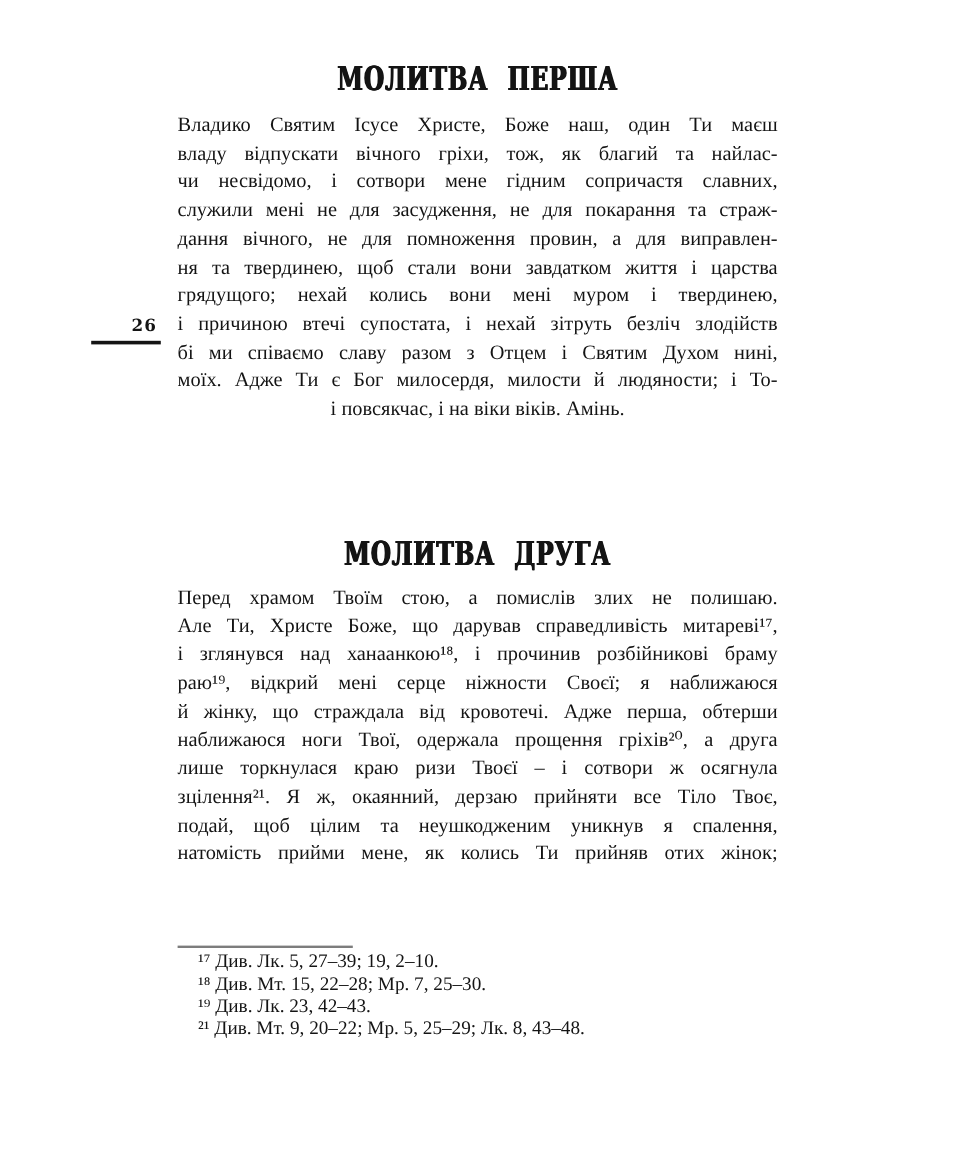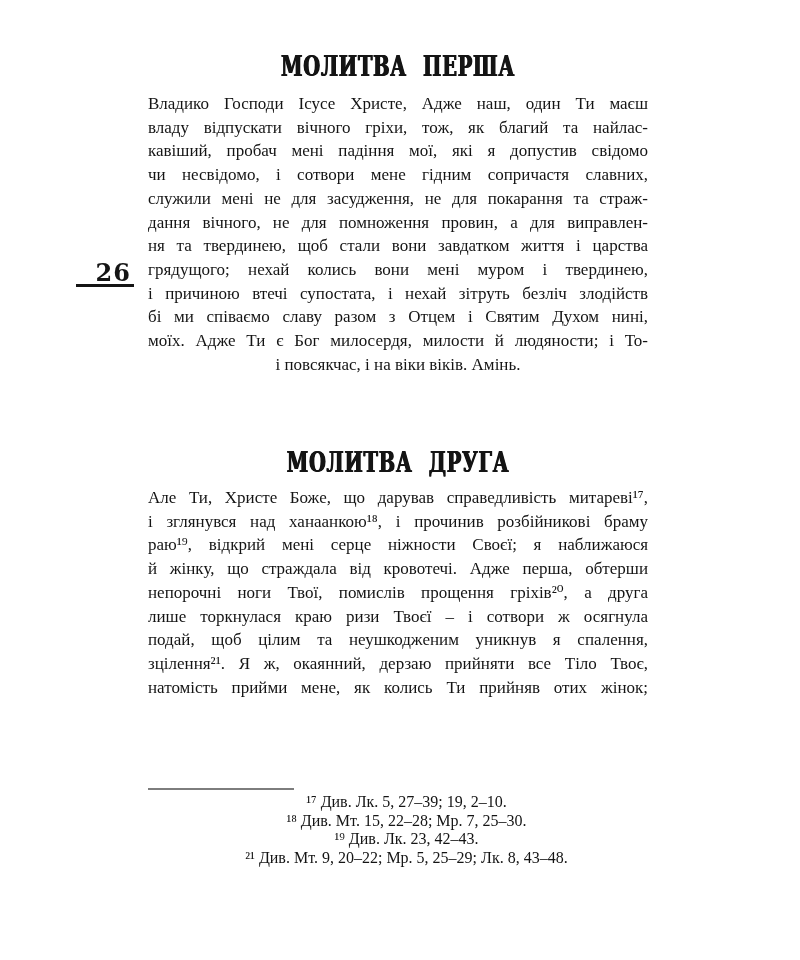--- a/index.html
+++ b/index.html
@@ -62,32 +62,32 @@
   }
   .footnotes {
     position: absolute;
     top: 793px;
     width: 100%;
     font-size: 16px;
     line-height: 18.7px;
   }
   .footnote-line {
     padding-left: 17px;
-    text-align: center;
+    text-align: left;
   }
   .pagenum-block {
     position: absolute;
     left: 76px;
     top: 263px;
     width: 58px;
   }
   .pagenum {
     font-family: "DejaVu Serif", serif;
     font-weight: 700;
-    font-size: 24px;
+    font-size: 14px;
     line-height: 19px;
     text-align: right;
     padding-right: 3px;
     letter-spacing: 1px;
   }
   .pagenum-rule {
     margin-top: 2px;
     height: 2.5px;
     background: #141414;
   }
@@ -100,45 +100,45 @@
   <div class="pagenum-block">
     <div class="pagenum">26</div>
     <div class="pagenum-rule"></div>
   </div>
 
   <div class="content">
 
     <div class="prayer-title title-first">МОЛИТВА ПЕРША</div>
 
     <div class="para para-first">
-      <div class="jline">Владико Господи Ісусе Христе, Адже наш, один Ти маєш</div>
+      <div class="jline">Владико Святим Ісусе Христе, Боже наш, один Ти маєш</div>
       <div class="jline">владу відпускати вічного гріхи, тож, як благий та найлас-</div>
-      <div class="jline">кавіший, пробач мені падіння мої, які я допустив свідомо</div>
       <div class="jline">чи несвідомо, і сотвори мене гідним сопричастя славних,</div>
       <div class="jline">служили мені не для засудження, не для покарання та страж-</div>
       <div class="jline">дання вічного, не для помноження провин, а для виправлен-</div>
       <div class="jline">ня та твердинею, щоб стали вони завдатком життя і царства</div>
       <div class="jline">грядущого; нехай колись вони мені муром і твердинею,</div>
       <div class="jline">і причиною втечі супостата, і нехай зітруть безліч злодійств</div>
       <div class="jline">бі ми співаємо славу разом з Отцем і Святим Духом нині,</div>
       <div class="jline">моїх. Адже Ти є Бог милосердя, милости й людяности; і То-</div>
       <div class="cline">і повсякчас, і на віки віків. Амінь.</div>
     </div>
 
     <div class="prayer-title title-second">МОЛИТВА ДРУГА</div>
 
     <div class="para para-second">
+      <div class="jline">Перед храмом Твоїм стою, а помислів злих не полишаю.</div>
       <div class="jline">Але Ти, Христе Боже, що дарував справедливість митареві¹⁷,</div>
       <div class="jline">і зглянувся над ханаанкою¹⁸, і прочинив розбійникові браму</div>
       <div class="jline">раю¹⁹, відкрий мені серце ніжности Своєї; я наближаюся</div>
       <div class="jline">й жінку, що страждала від кровотечі. Адже перша, обтерши</div>
-      <div class="jline">непорочні ноги Твої, помислів прощення гріхів²⁰, а друга</div>
+      <div class="jline">наближаюся ноги Твої, одержала прощення гріхів²⁰, а друга</div>
       <div class="jline">лише торкнулася краю ризи Твоєї – і сотвори ж осягнула</div>
+      <div class="jline">зцілення²¹. Я ж, окаянний, дерзаю прийняти все Тіло Твоє,</div>
       <div class="jline">подай, щоб цілим та неушкодженим уникнув я спалення,</div>
-      <div class="jline">зцілення²¹. Я ж, окаянний, дерзаю прийняти все Тіло Твоє,</div>
       <div class="jline">натомість прийми мене, як колись Ти прийняв отих жінок;</div>
     </div>
 
     <div class="footnote-rule"></div>
 
     <div class="footnotes">
       <div class="footnote-line">¹⁷ Див. Лк. 5, 27–39; 19, 2–10.</div>
       <div class="footnote-line">¹⁸ Див. Мт. 15, 22–28; Мр. 7, 25–30.</div>
       <div class="footnote-line">¹⁹ Див. Лк. 23, 42–43.</div>
       <div class="footnote-line">²¹ Див. Мт. 9, 20–22; Мр. 5, 25–29; Лк. 8, 43–48.</div>

